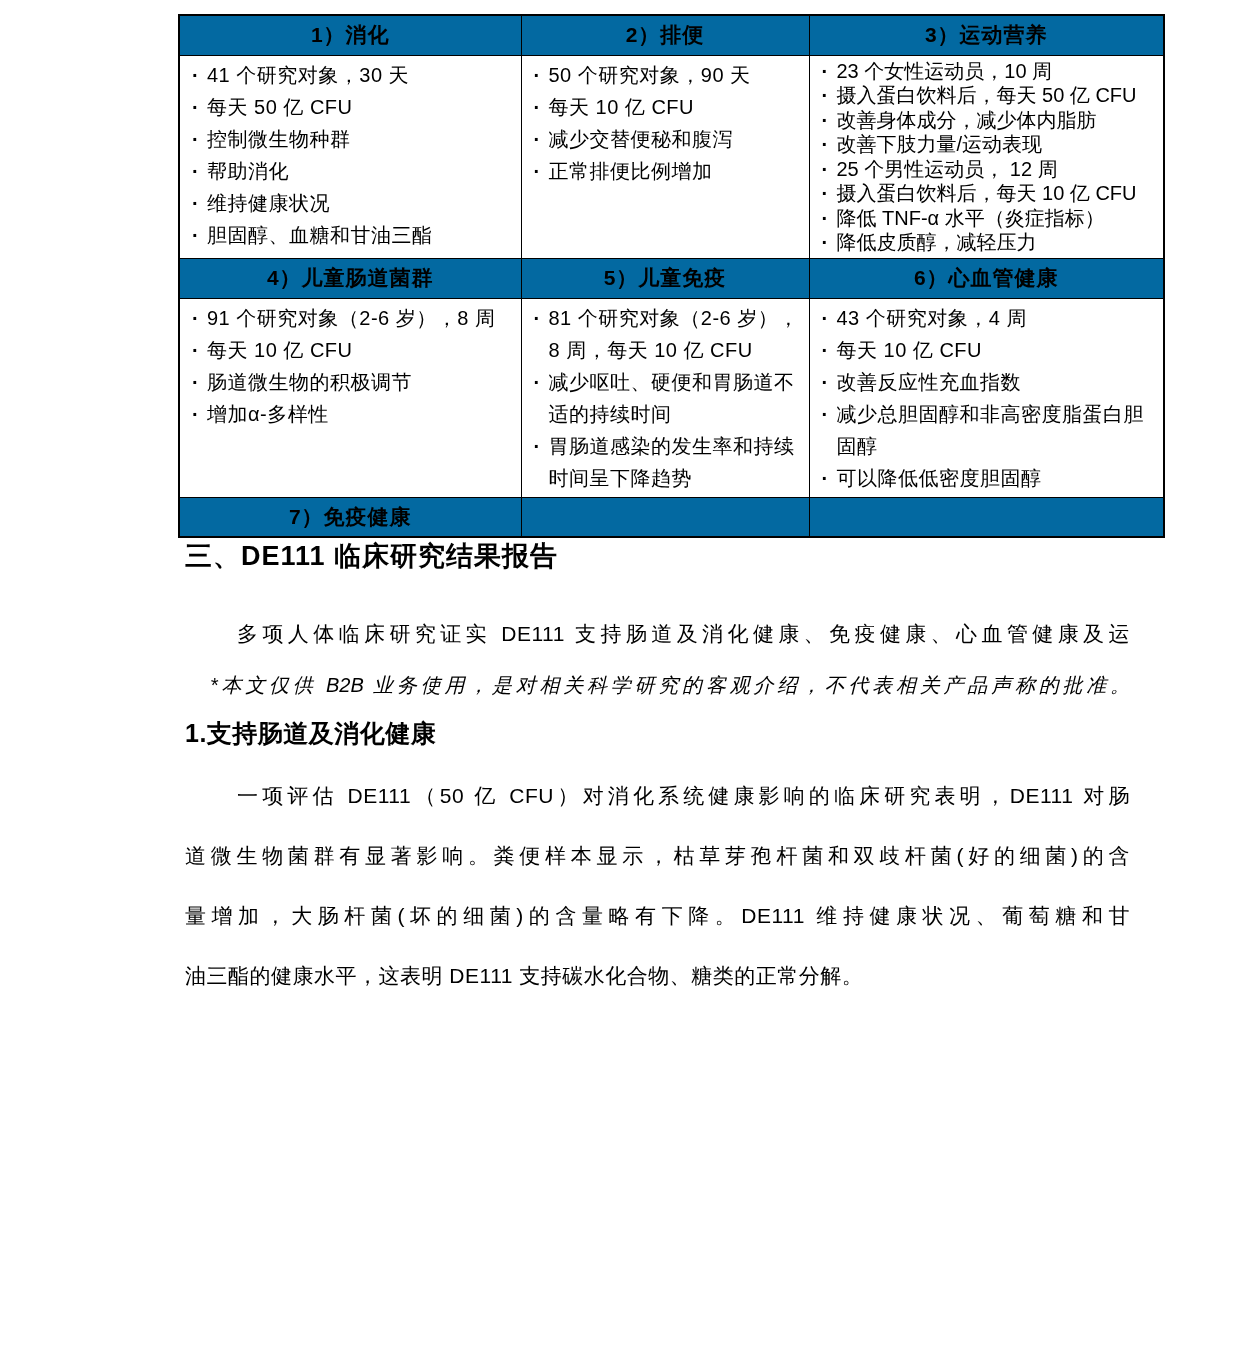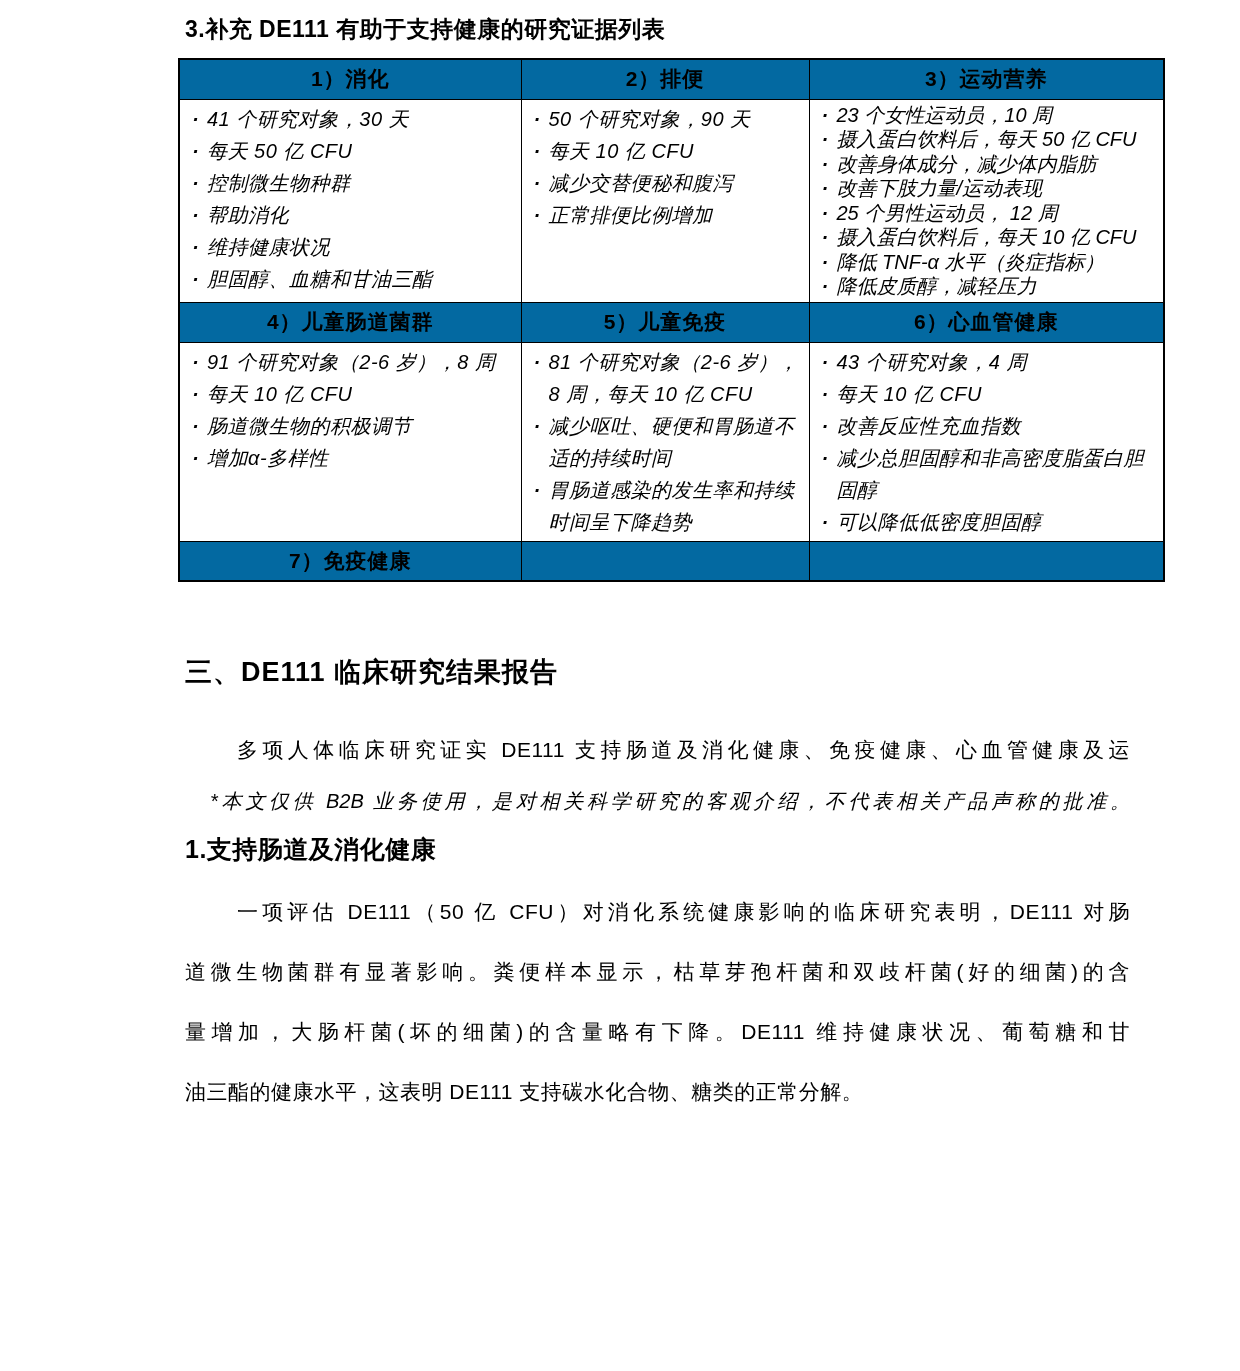--- a/index.html
+++ b/index.html
@@ -43,41 +43,40 @@
   }
   table.evidence td {
     border: 1px solid #000;
     vertical-align: top;
     padding: 3px 6px 3px 10px;
     font-size: 20px;
   }
   tr.rowA { height: 198px; }
   tr.rowB { height: 192px; }
   tr.rowC { height: 127px; }
-  td ul { list-style: none; font-style: italic; }
+  td ul { list-style: none; }
   td li {
     position: relative;
     padding-left: 17px;
     line-height: 32px;
     letter-spacing: 0.5px;
   }
   td li::before {
     content: "\00B7";
     position: absolute;
     left: 2px;
     font-weight: bold;
   }
   td.tight li { line-height: 24.5px; letter-spacing: 0; }
   
   .text-body { margin-left: 7px; width: 945px; }
   .h-report {
     font-size: 27px;
     font-weight: bold;
     letter-spacing: 1px;
-    margin-top: 72px;
   }
   .para { margin-top: 30px; }
   .line {
     font-size: 21px;
     line-height: 60px;
     white-space: nowrap;
     letter-spacing: 0.5px;
   }
   .line.fill {
     white-space: normal;
@@ -107,21 +106,20 @@
     margin-left: 25px;
     margin-top: 34px;
   }
   .para2 { margin-top: 16px; }
 </style>
 </head>
 <body>
 
 <div class="content">
 
-  <div class="doc-title">3.补充 DE111 有助于支持健康的研究证据列表</div>
 
   <table class="evidence">
     <colgroup>
         <col class="c1">
         <col class="c2">
         <col class="c3">
       </colgroup>
     <tbody>
         <tr>
       <th>1）消化</th>

